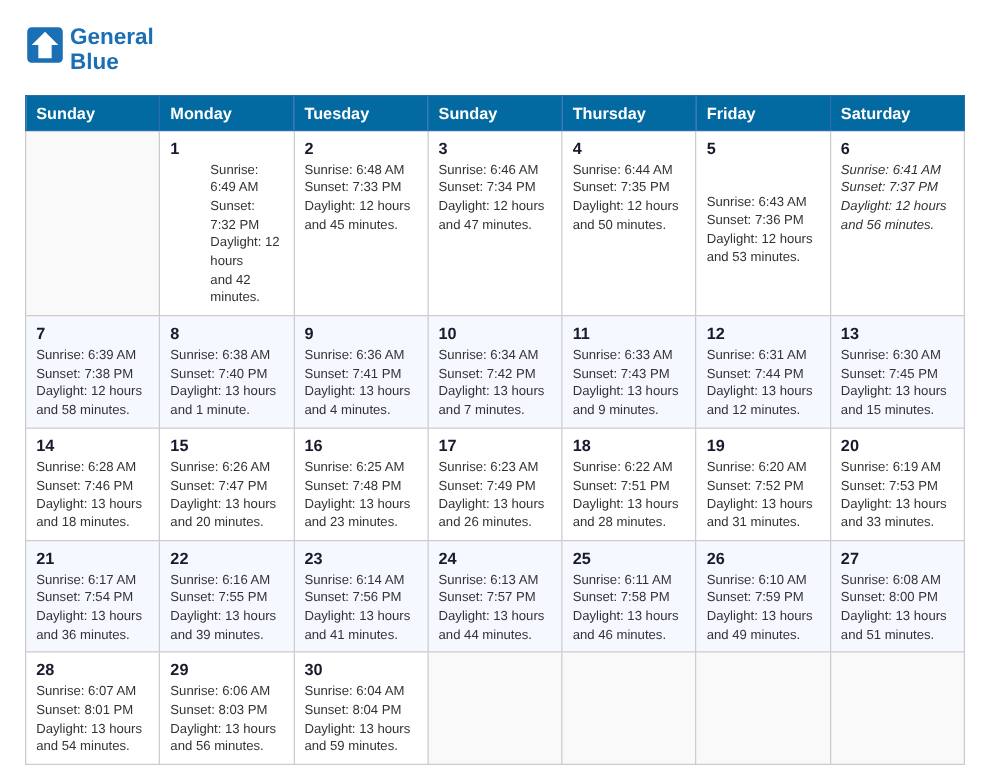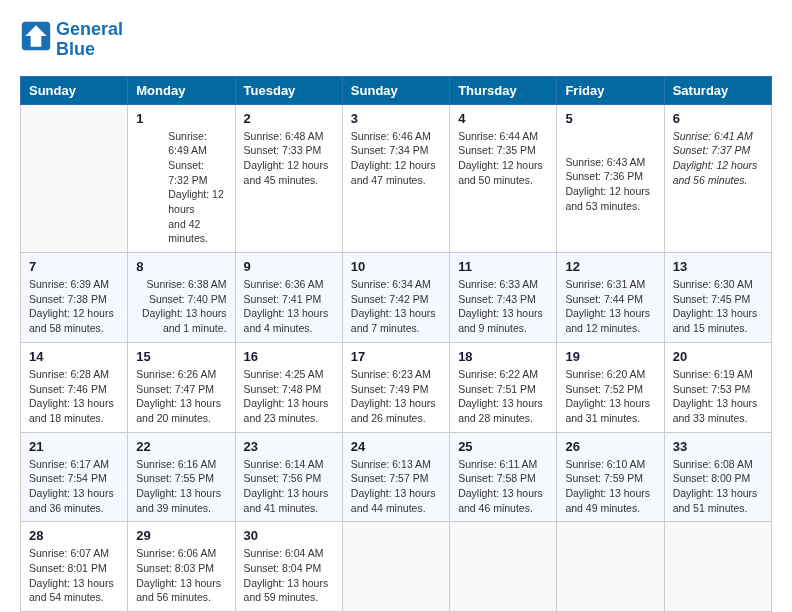--- a/index.html
+++ b/index.html
@@ -171,21 +171,21 @@
       <tr>
         <td>
           <div class="day-number">7</div>
           <div class="day-info" style="white-space: pre-line;">Sunrise: 6:39 AM
 Sunset: 7:38 PM
 Daylight: 12 hours
 and 58 minutes.</div>
         </td>
         <td>
           <div class="day-number">8</div>
-          <div class="day-info" style="white-space: pre-line; text-align: right;">Sunrise: 6:38 AM
+          <div class="day-info" style="white-space: pre-line;">Sunrise: 6:38 AM
 Sunset: 7:40 PM
 Daylight: 13 hours
 and 1 minute.</div>
         </td>
         <td>
           <div class="day-number">9</div>
           <div class="day-info" style="white-space: pre-line;">Sunrise: 6:36 AM
 Sunset: 7:41 PM
 Daylight: 13 hours
 and 4 minutes.</div>
@@ -229,21 +229,21 @@
         </td>
         <td>
           <div class="day-number">15</div>
           <div class="day-info" style="white-space: pre-line;">Sunrise: 6:26 AM
 Sunset: 7:47 PM
 Daylight: 13 hours
 and 20 minutes.</div>
         </td>
         <td>
           <div class="day-number">16</div>
-          <div class="day-info" style="white-space: pre-line;">Sunrise: 4:25 AM
+          <div class="day-info" style="white-space: pre-line;">Sunrise: 6:25 AM
 Sunset: 7:48 PM
 Daylight: 13 hours
 and 23 minutes.</div>
         </td>
         <td>
           <div class="day-number">17</div>
           <div class="day-info" style="white-space: pre-line;">Sunrise: 6:23 AM
 Sunset: 7:49 PM
 Daylight: 13 hours
 and 26 minutes.</div>
@@ -307,21 +307,21 @@
 and 46 minutes.</div>
         </td>
         <td>
           <div class="day-number">26</div>
           <div class="day-info" style="white-space: pre-line;">Sunrise: 6:10 AM
 Sunset: 7:59 PM
 Daylight: 13 hours
 and 49 minutes.</div>
         </td>
         <td>
-          <div class="day-number">33</div>
+          <div class="day-number">27</div>
           <div class="day-info" style="white-space: pre-line;">Sunrise: 6:08 AM
 Sunset: 8:00 PM
 Daylight: 13 hours
 and 51 minutes.</div>
         </td>
       </tr>
       <tr>
         <td>
           <div class="day-number">28</div>
           <div class="day-info" style="white-space: pre-line;">Sunrise: 6:07 AM

